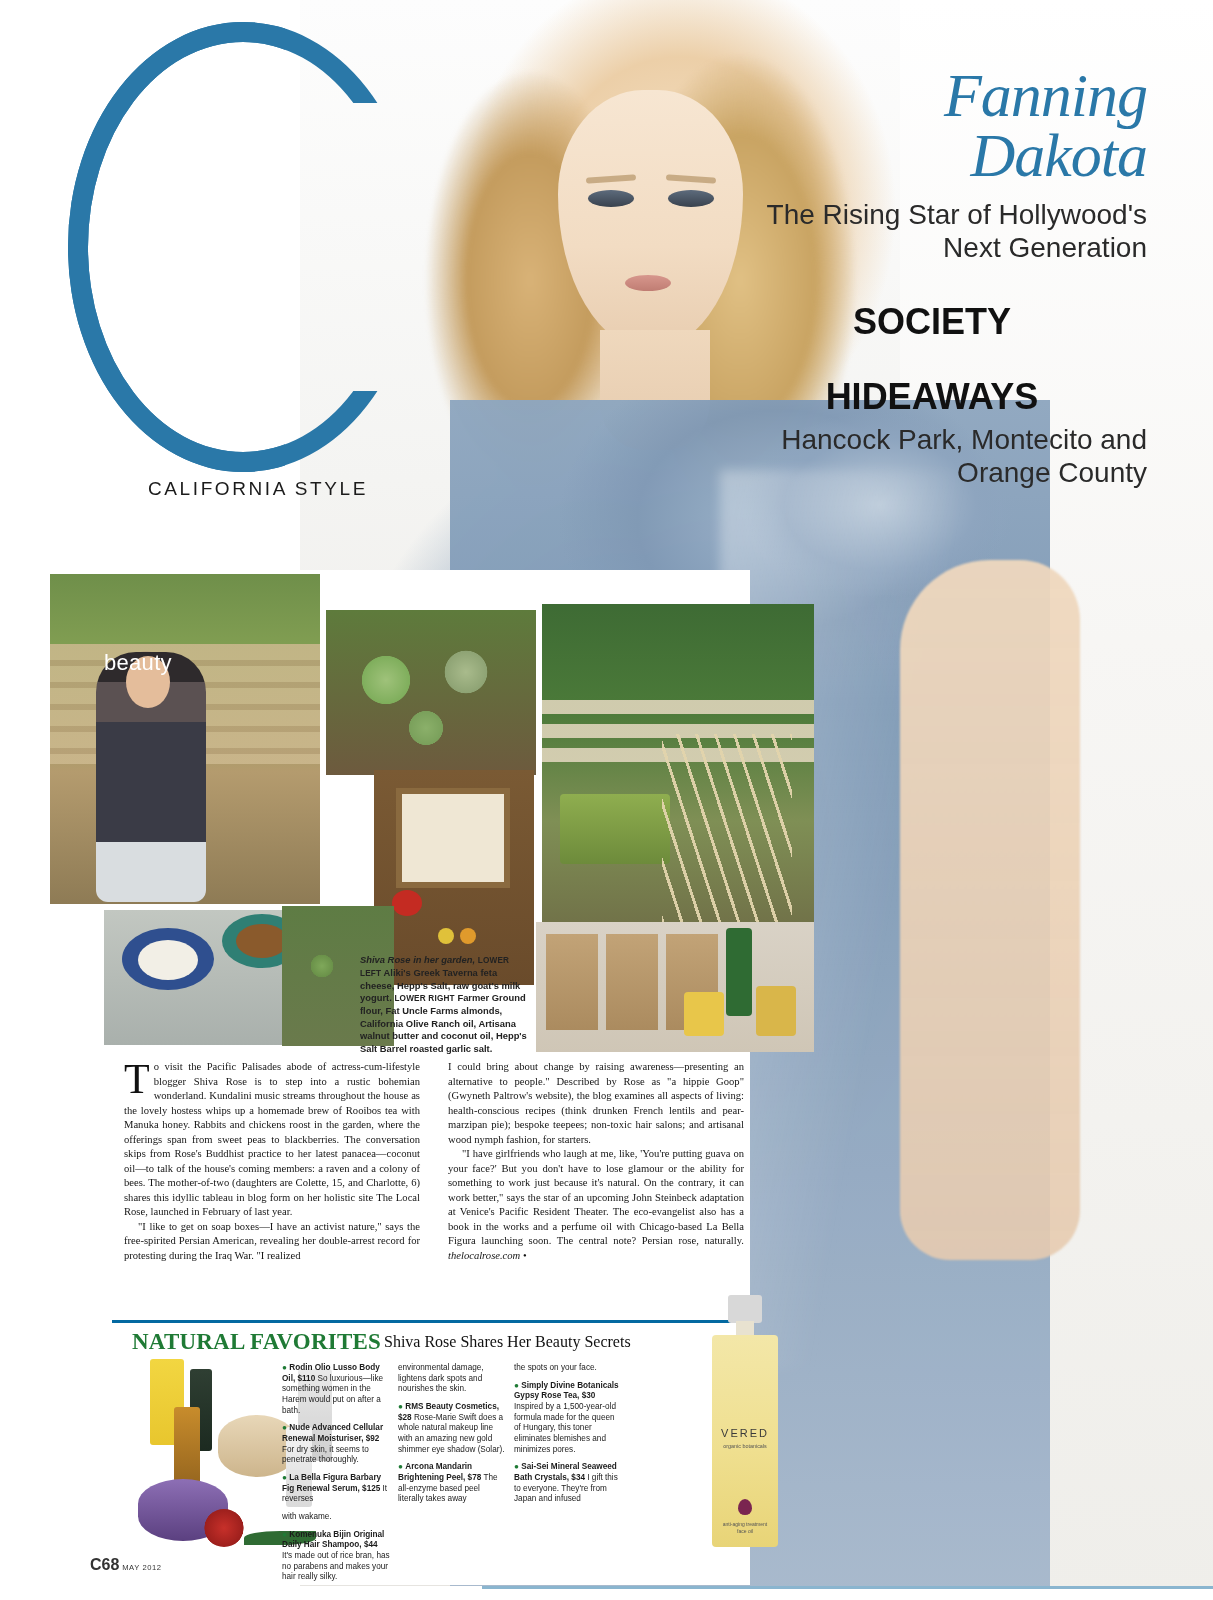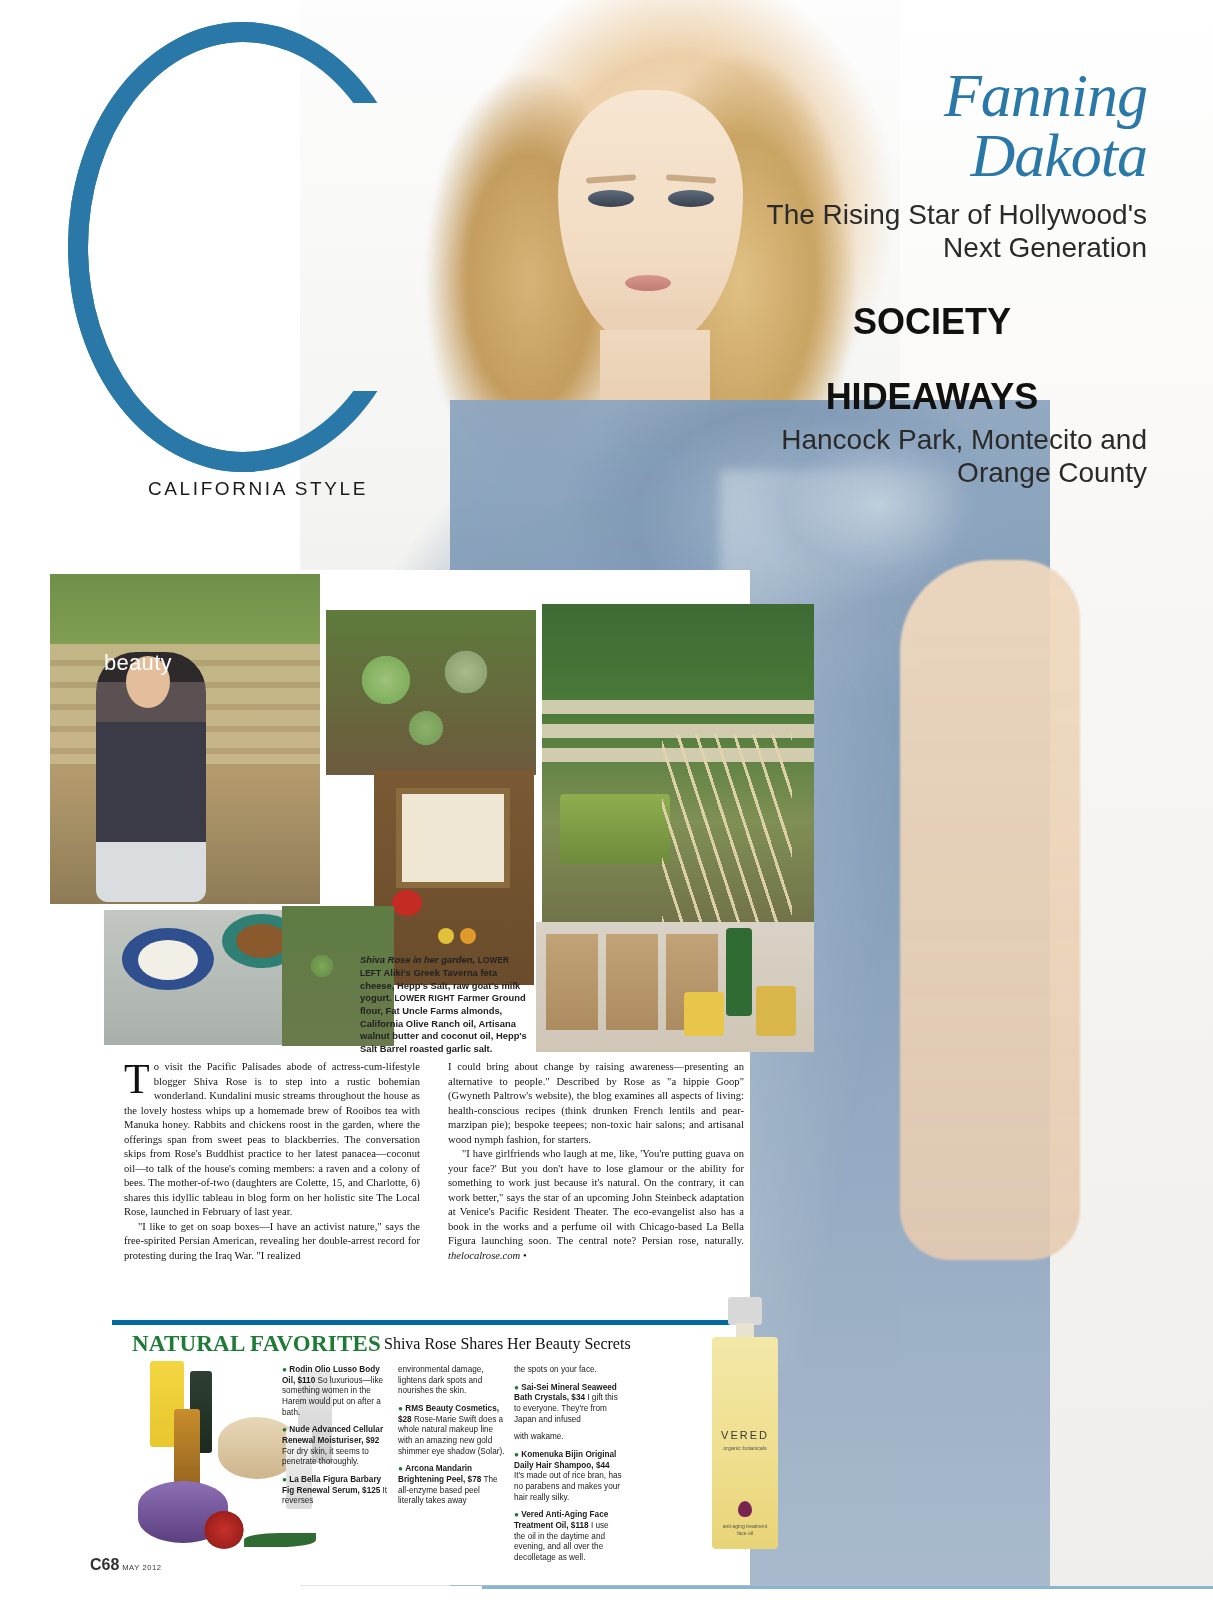--- a/index.html
+++ b/index.html
@@ -232,21 +232,21 @@
   .col p.first { text-indent:0; }
   .dropcap {
     float:left; font-family:"Liberation Serif", serif; font-size:42px;
     line-height:34px; padding-right:4px; margin-top:2px; color:#111;
   }
   .col i { font-style:italic; }
 
   
   .nf {
     position:absolute; left:112px; top:1320px; width:638px; height:230px;
-    background:#ffffff; border-top:5px solid #0369a1;
+    background:#ffffff; border-top:3px solid #0369a1;
   }
   .nf-title {
     position:absolute; left:20px; top:6px; font-size:23px; font-weight:bold;
     color:#1f7a35; font-family:"Liberation Serif", serif; letter-spacing:.2px;
   }
   .nf-sub {
     position:absolute; left:272px; top:10px; font-size:16px; color:#111;
     font-family:"Liberation Serif", serif;
   }
   .nf-cols { position:absolute; left:170px; top:40px; width:460px; }
@@ -450,20 +450,25 @@
           <span class="desc">The all-enzyme based peel literally takes away</span>
         </div>
       </div>
 
       <div class="nf-col">
         <div class="nf-item">
           <span class="desc">the spots on your face.</span>
         </div>
         <div class="nf-item">
           <span class="bullet">●</span>
+          <span class="nm">Simply Divine Botanicals Gypsy Rose Tea, $30</span>
+          <span class="desc">Inspired by a 1,500-year-old formula made for the queen of Hungary, this toner eliminates blemishes and minimizes pores.</span>
+        </div>
+        <div class="nf-item">
+          <span class="bullet">●</span>
           <span class="nm">Sai-Sei Mineral Seaweed Bath Crystals, $34</span>
           <span class="desc">I gift this to everyone. They're from Japan and infused</span>
         </div>
       </div>
 
       <div class="nf-col">
         <div class="nf-item">
           <span class="desc">with wakame.</span>
         </div>
         <div class="nf-item">

